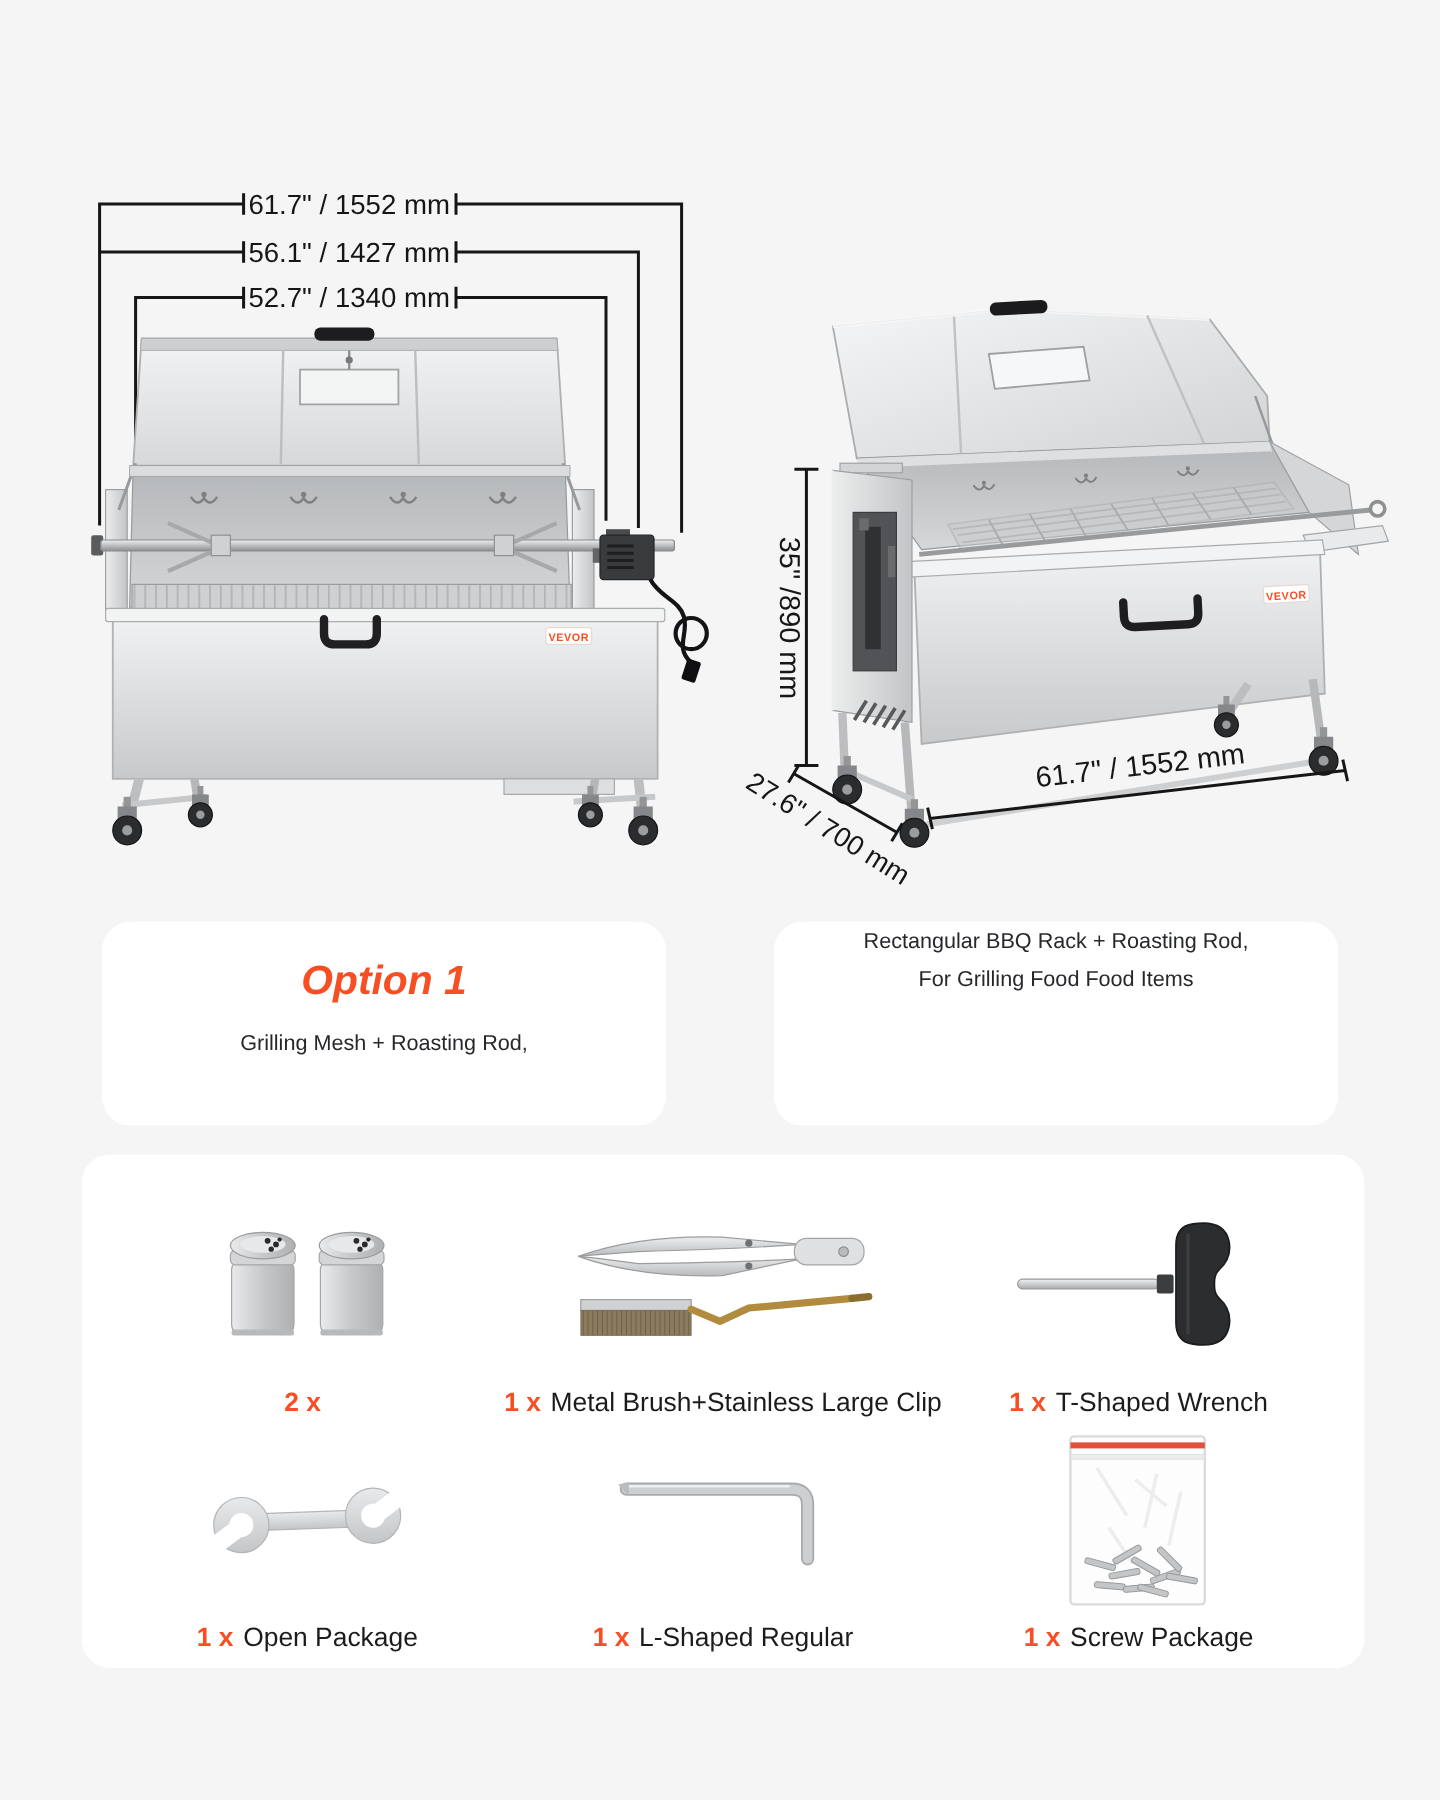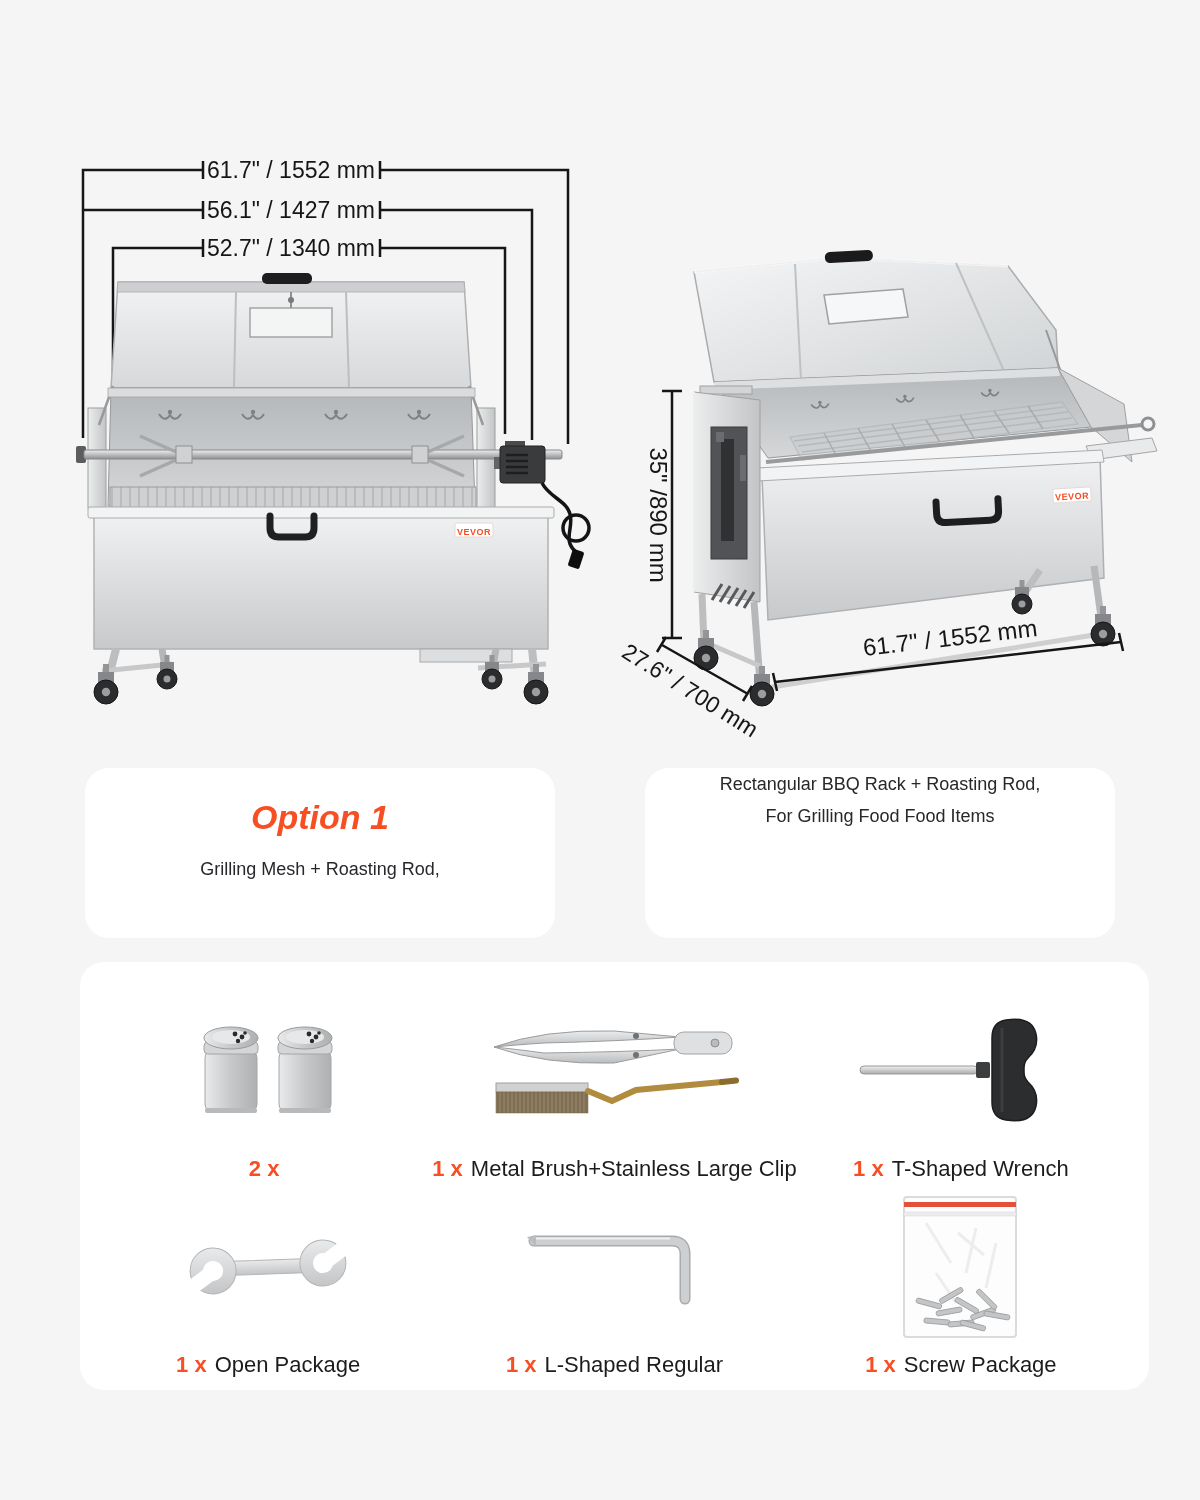--- a/index.html
+++ b/index.html
@@ -40,21 +40,21 @@
     font-size:34px;font-weight:bold;
     color:var(--accent);
     font-style:italic;
   }
   .option-desc{
     text-align:center;
     font-size:18px;line-height:32px;
     color:#26282b;
   }
 
-  .accessories-card{left:80px;top:962px;width:1069px;height:428px;}
+  .accessories-card{left:68px;top:962px;width:1069px;height:428px;}
   .acc-grid{
     display:grid;
     grid-template-columns:repeat(3,1fr);
     grid-template-rows:196px 196px;
     padding:30px 24px 0 24px;
   }
   .acc-cell{
     display:flex;flex-direction:column;
     align-items:center;justify-content:flex-end;
   }

